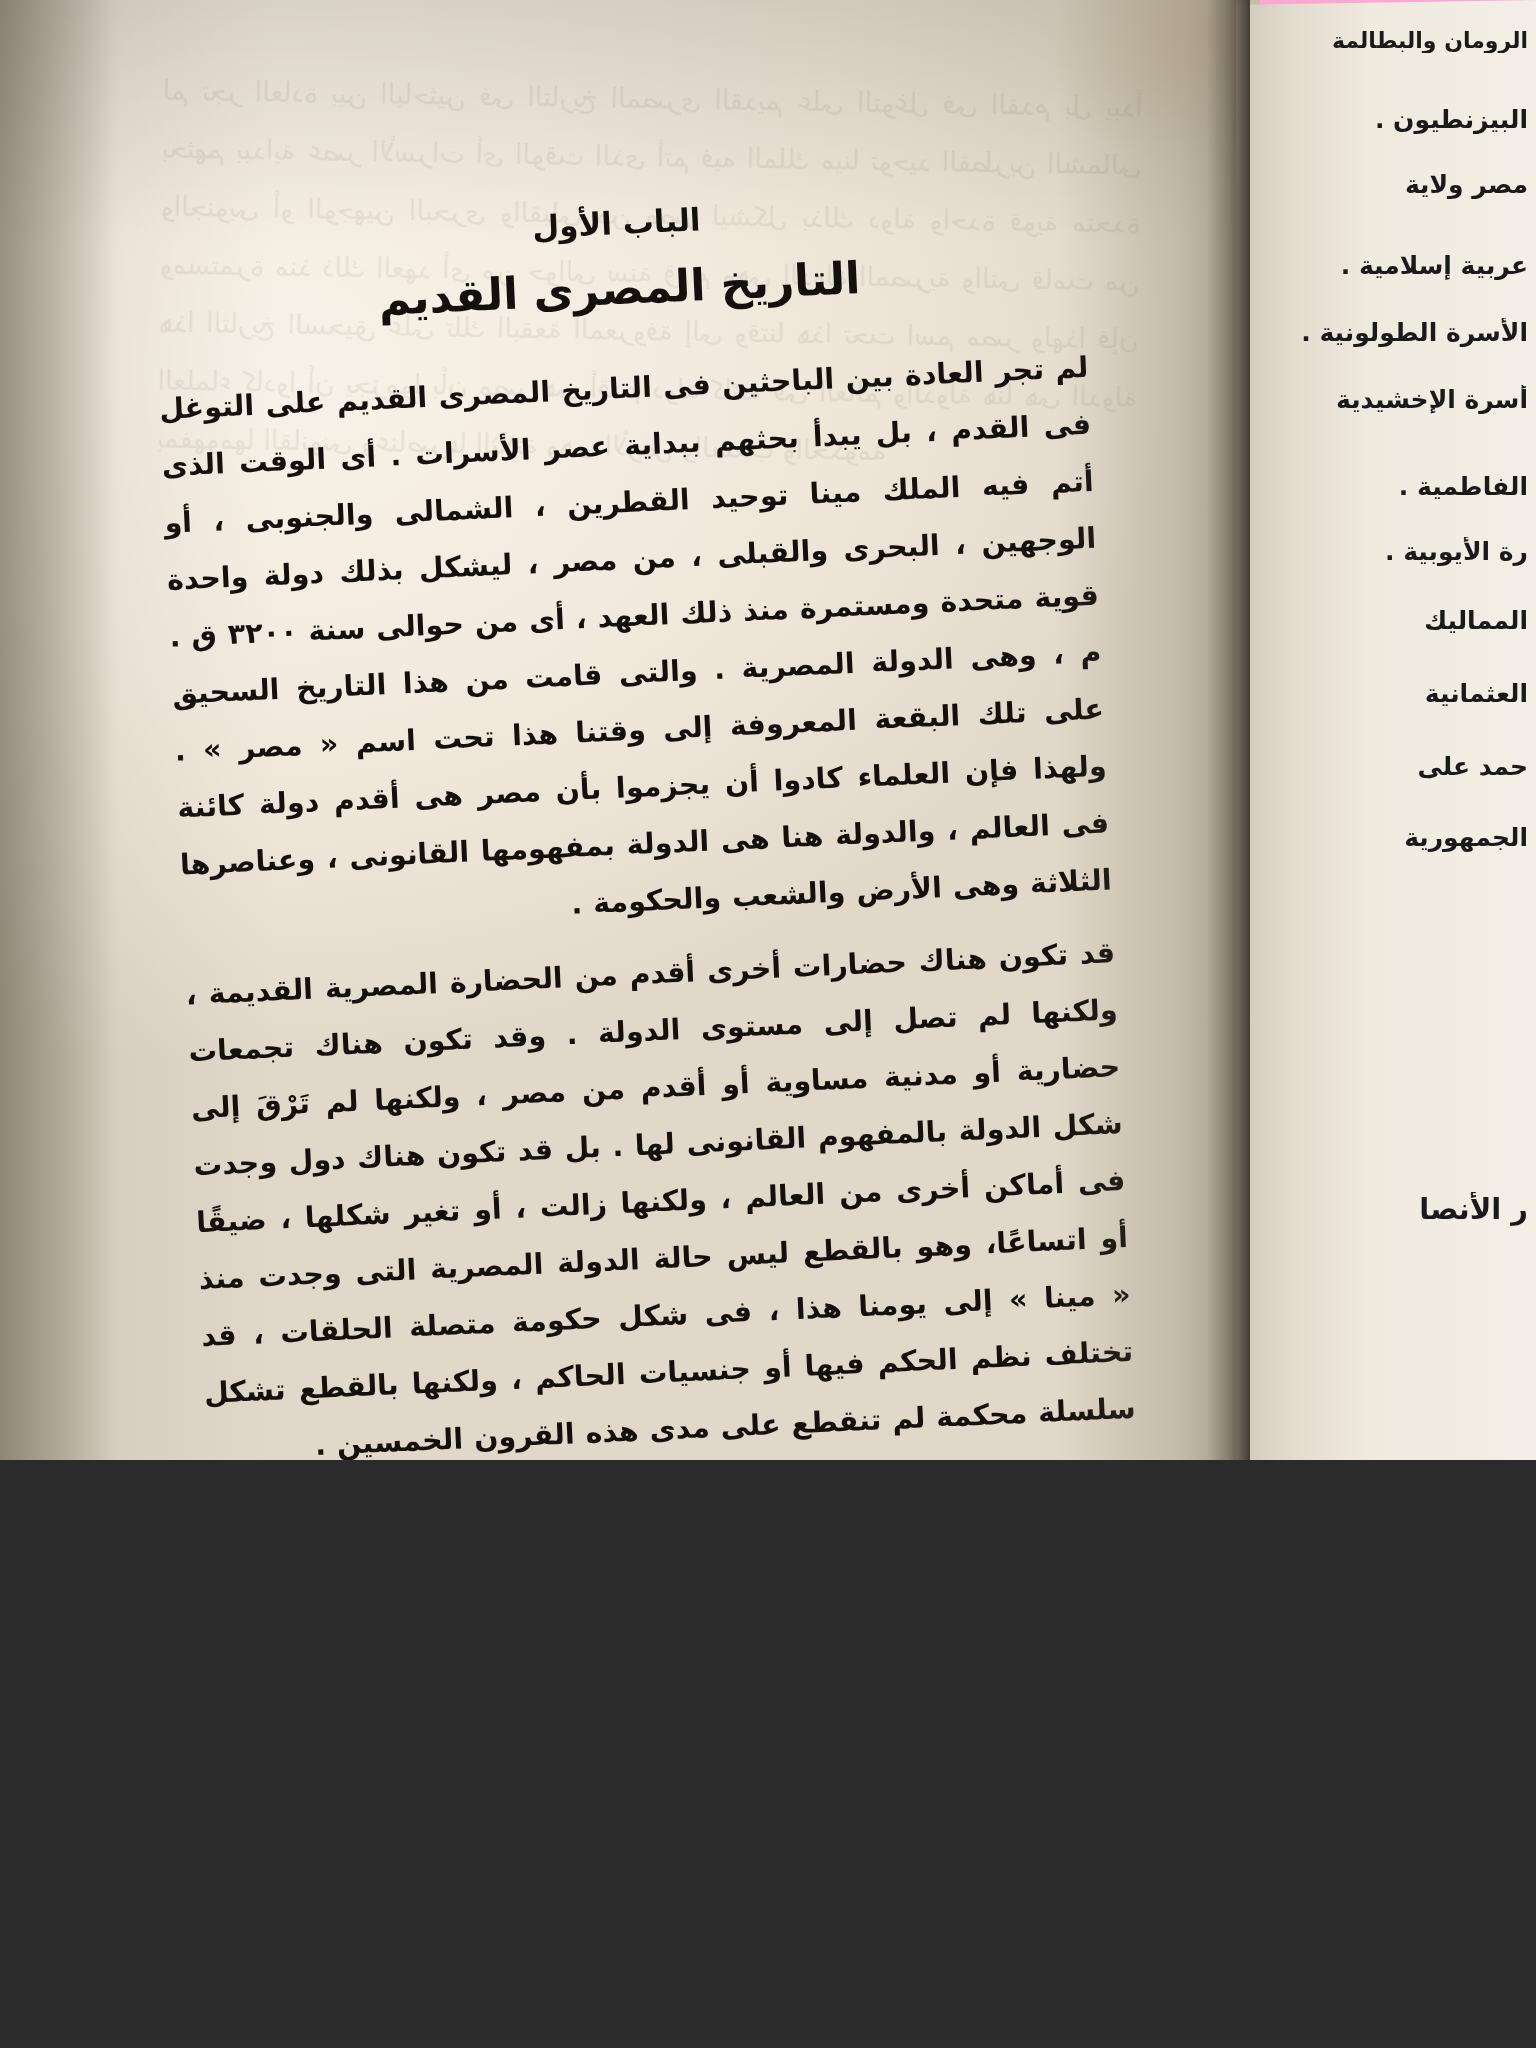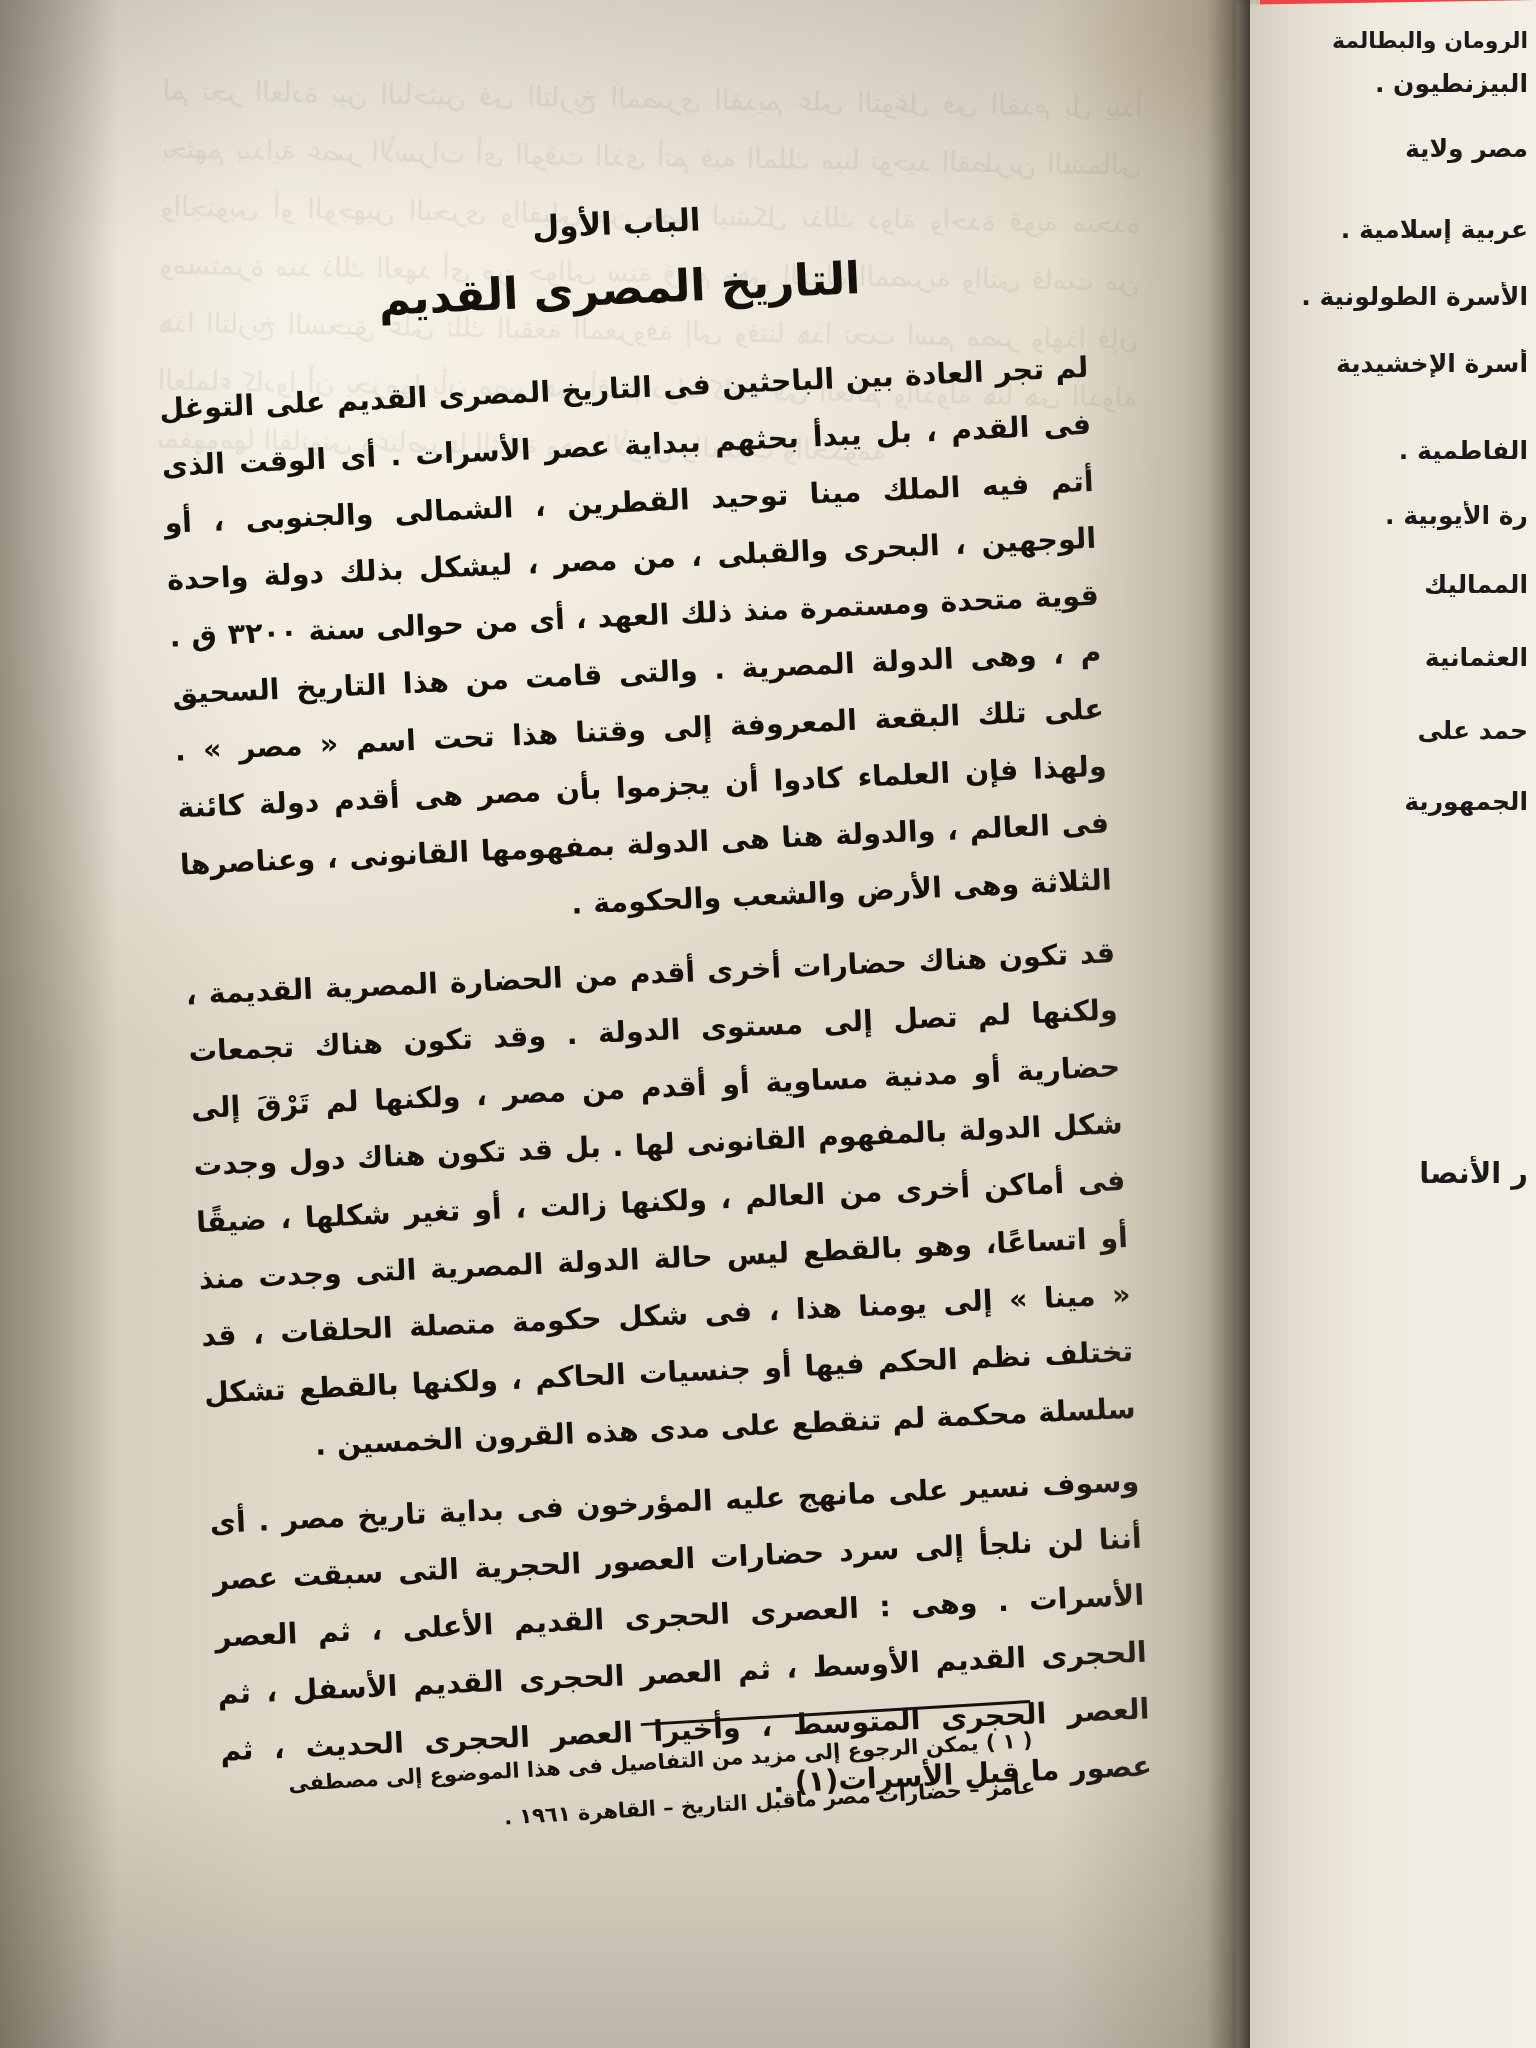--- a/index.html
+++ b/index.html
@@ -12,22 +12,22 @@
     width: 1536px;
     height: 2048px;
     overflow: hidden;
     font-family: "DejaVu Sans", sans-serif;
   }
 
   
   #photo {
     position: relative;
     width: 1536px;
-    height: 2048px;
-    background: #ef4444;
+    height: 1460px;
+    background: #f9a8d4;
     overflow: hidden;
   }
 
   
   #facing-page {
     position: absolute;
     top: 0;
     right: 0;
     width: 300px;
     height: 2048px;
@@ -211,21 +211,21 @@
       <p class="footnote-text">( ١ ) يمكن الرجوع إلى مزيد من التفاصيل فى هذا الموضوع إلى مصطفى عامر – حضارات مصر ماقبل التاريخ – القاهرة ١٩٦١ .</p>
     </div>
 
     <div id="edge-shade-left"></div>
   </div>
 
   <div id="facing-page"></div>
   <div id="facing-page-inner">
     <div style="height:14px"></div>
     <div class="facing-line" style="font-size:22px;margin-top:4px;">الرومان والبطالمة</div>
-    <div class="facing-line" style="margin-top:16px;">البيزنطيون .</div>
+    <div class="facing-line" style="margin-top:52px;">البيزنطيون .</div>
     <div class="facing-line" style="margin-top:36px;">مصر ولاية</div>
     <div class="facing-line" style="margin-top:52px;">عربية إسلامية .</div>
     <div class="facing-line" style="margin-top:38px;">الأسرة الطولونية .</div>
     <div class="facing-line" style="margin-top:38px;">أسرة الإخشيدية</div>
     <div class="facing-line" style="margin-top:58px;">الفاطمية .</div>
     <div class="facing-line" style="margin-top:36px;">رة الأيوبية .</div>
     <div class="facing-line" style="margin-top:40px;">المماليك</div>
     <div class="facing-line" style="margin-top:44px;">العثمانية</div>
     <div class="facing-line" style="margin-top:44px;">حمد على</div>
     <div class="facing-line" style="margin-top:42px;">الجمهورية</div>

